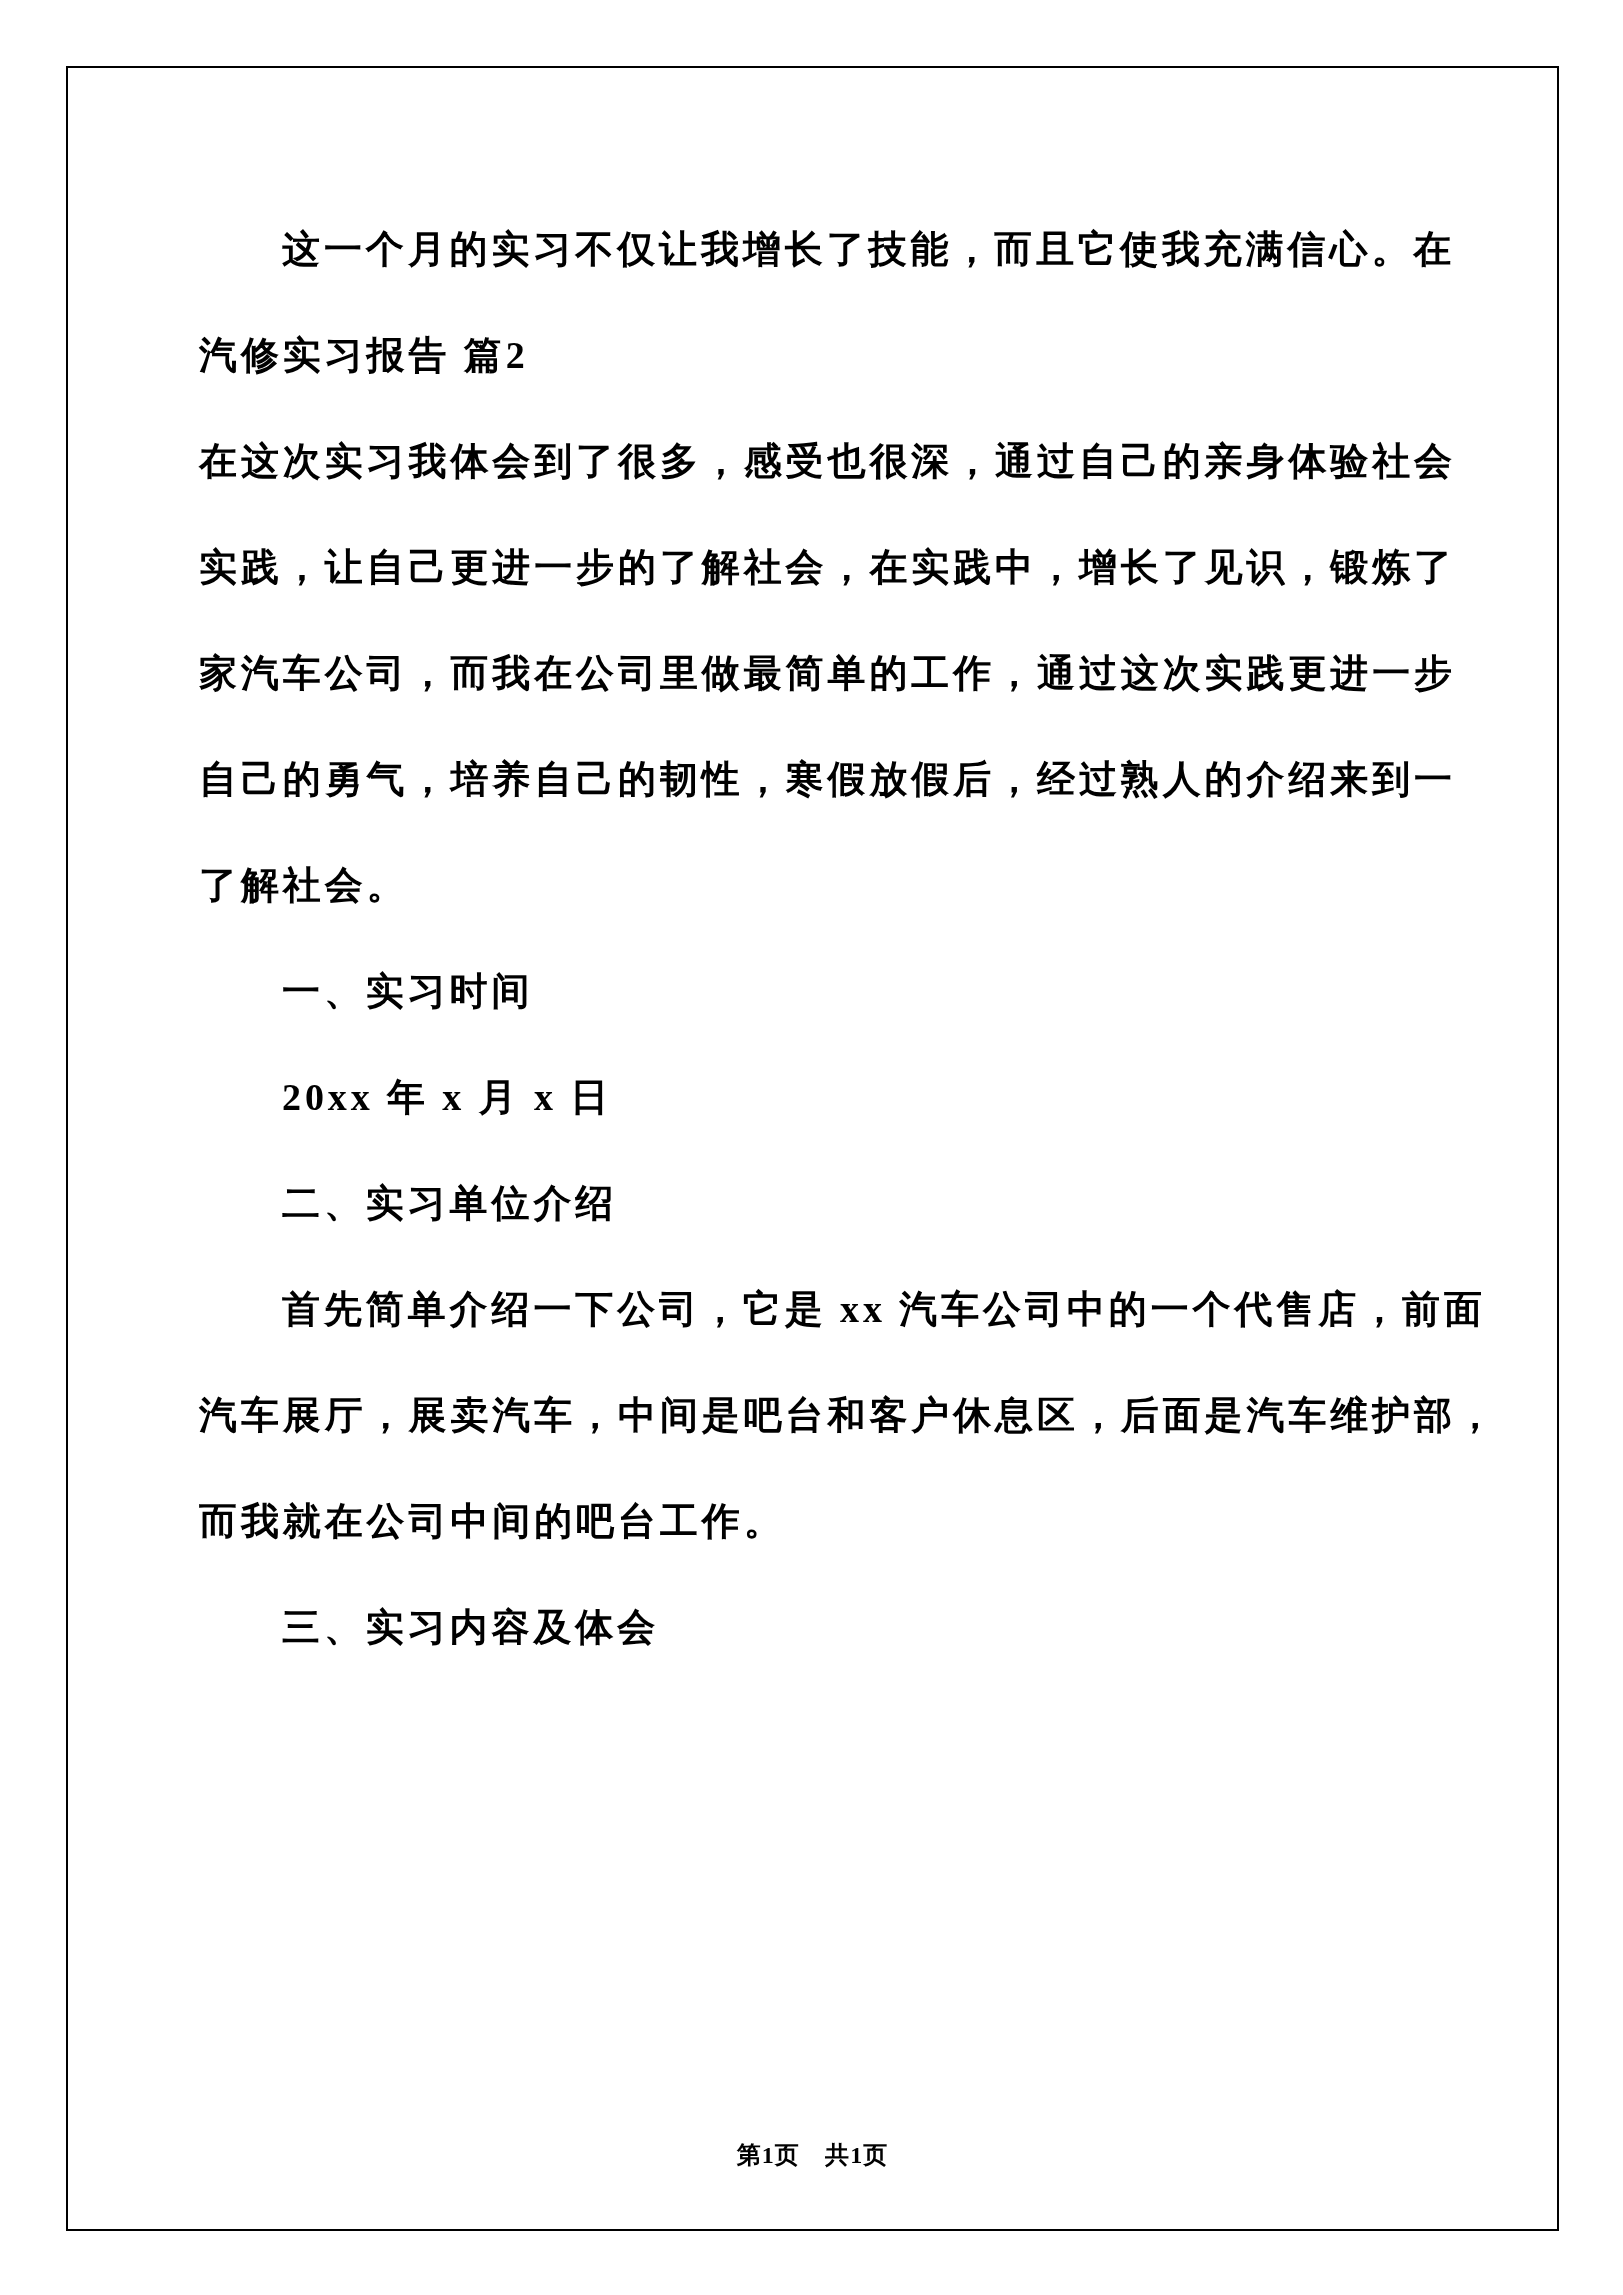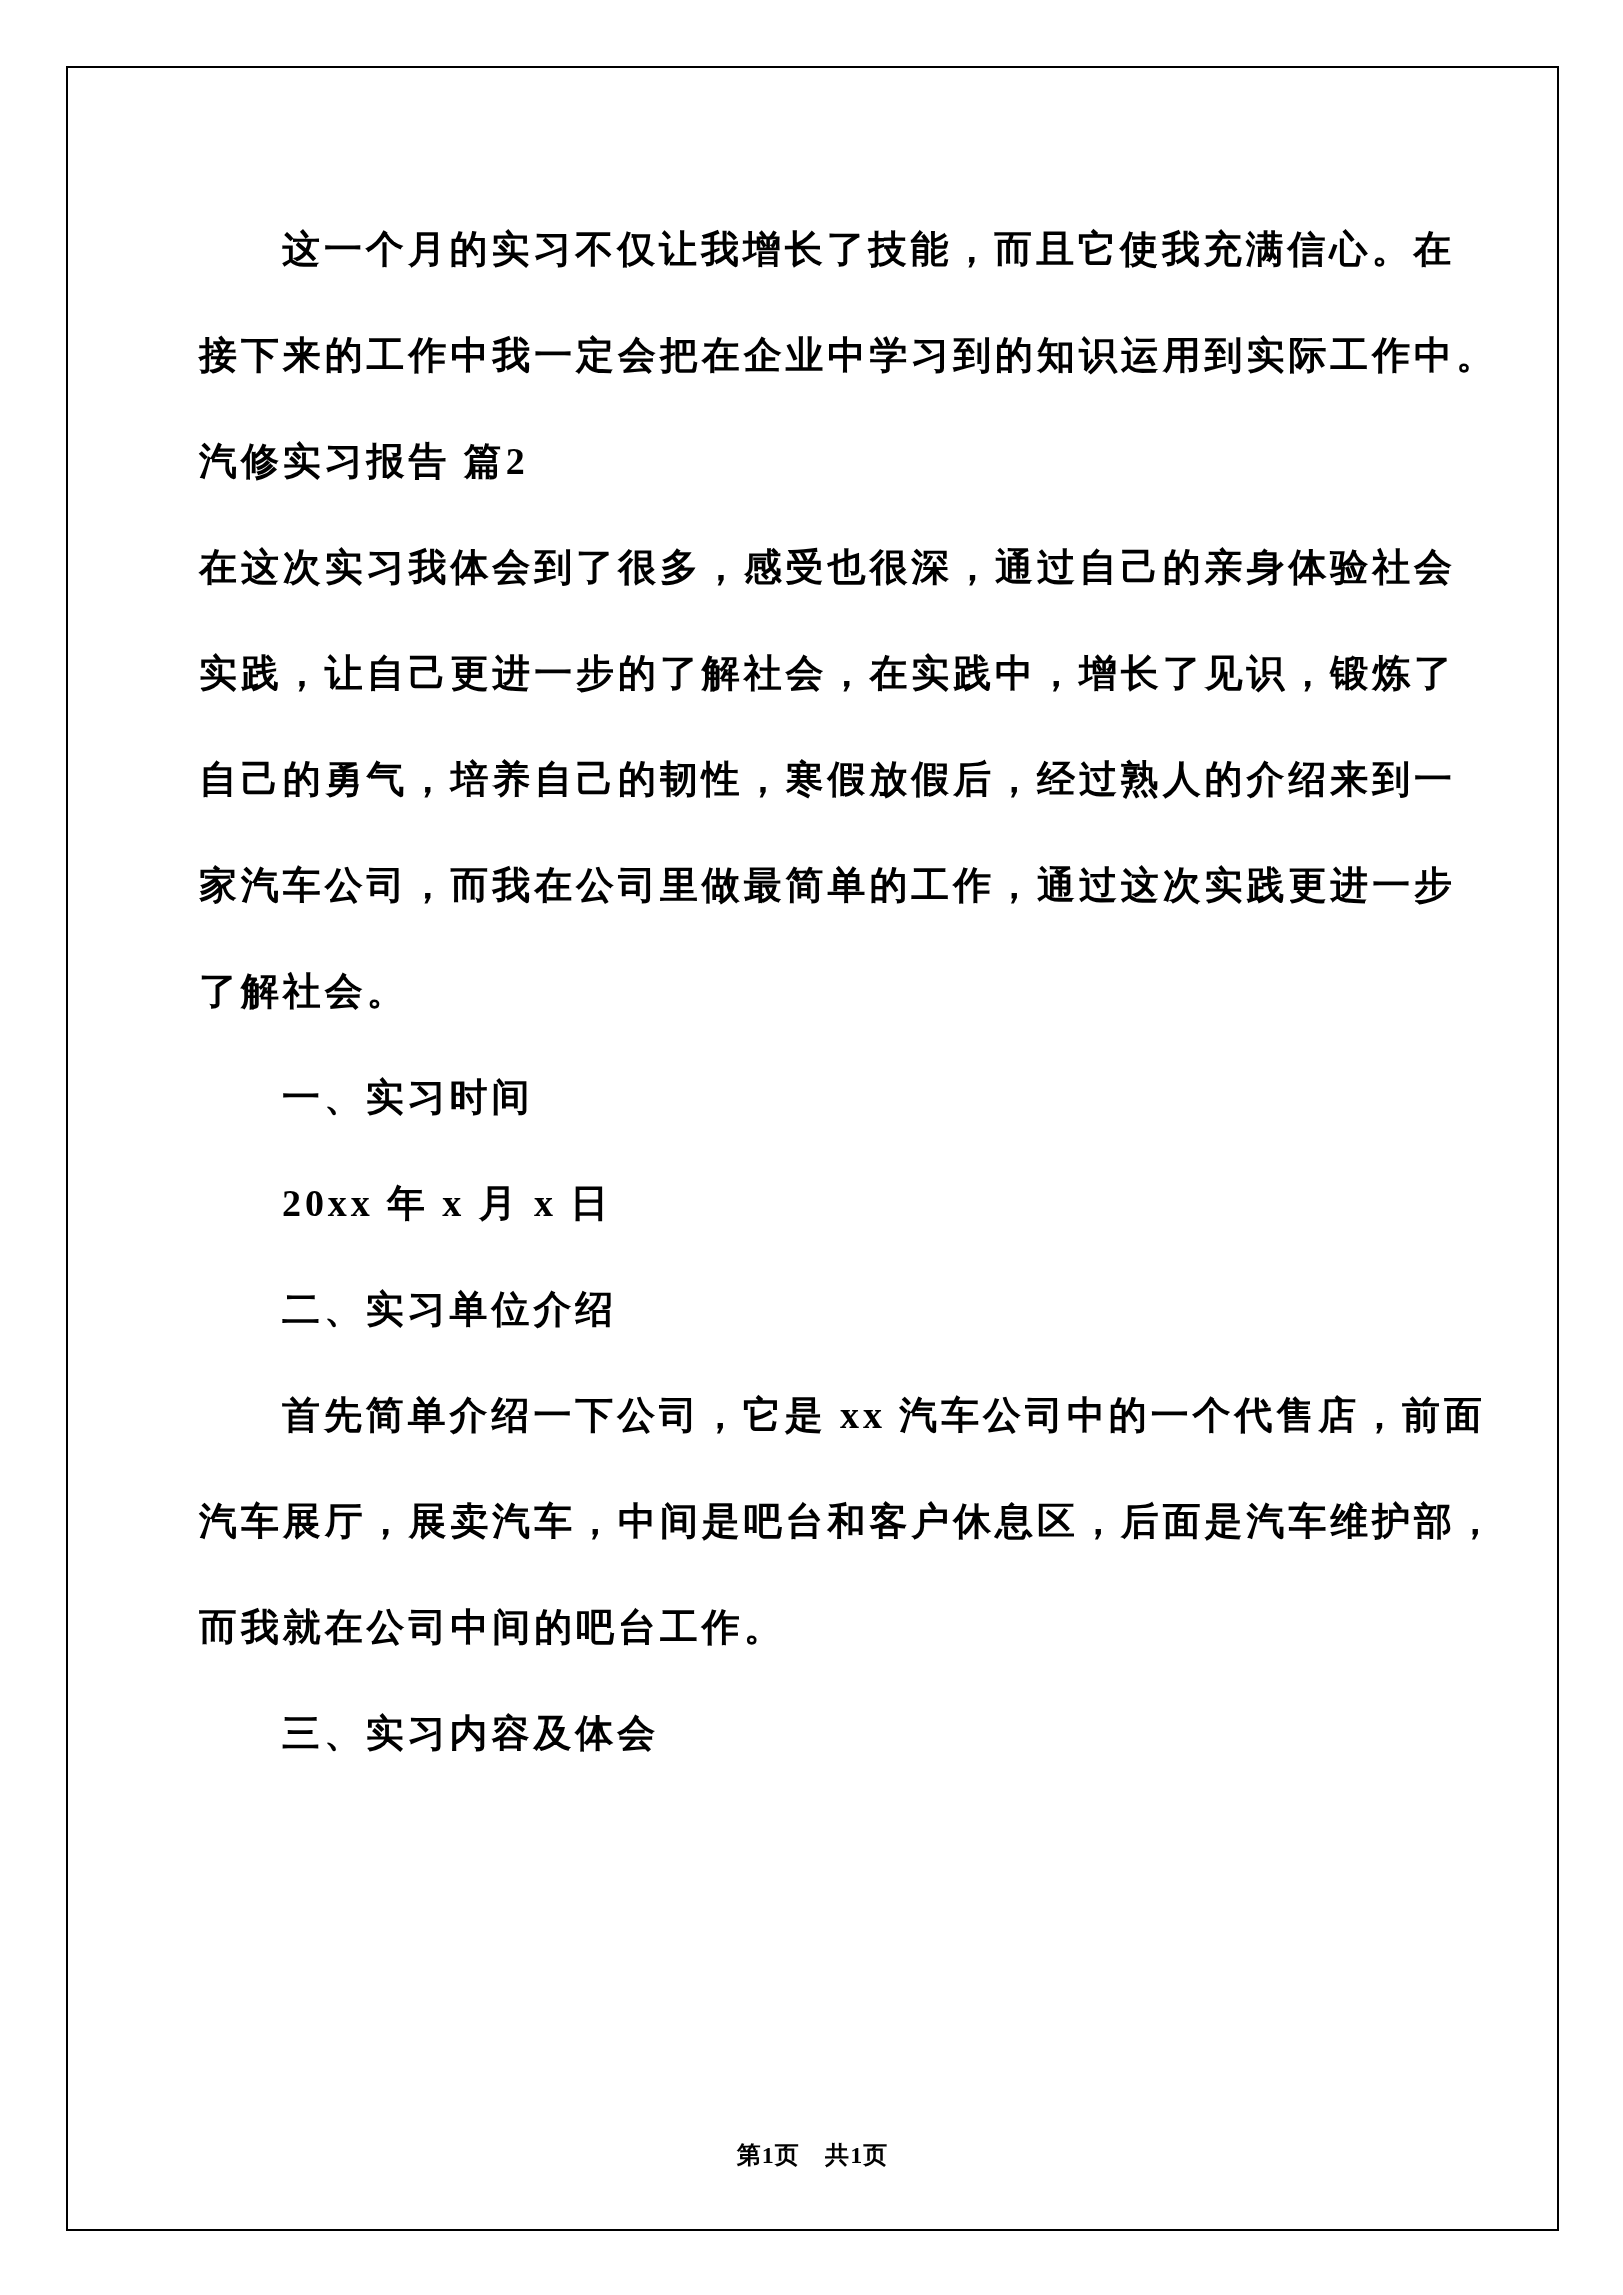--- a/index.html
+++ b/index.html
@@ -53,26 +53,25 @@
     white-space: pre;
   }
 </style>
 </head>
 <body>
 
 <div class="page">
   <div class="border-frame">
     <div class="text-block">
         <div class="line indent">这一个月的实习不仅让我增长了技能，而且它使我充满信心。在</div>
-        <div class="line">接下来的工作中我一定会把在企业中学习到的知识运用到实际工作中。</div>
         <div class="line">汽修实习报告 篇2</div>
         <div class="line">在这次实习我体会到了很多，感受也很深，通过自己的亲身体验社会</div>
         <div class="line">实践，让自己更进一步的了解社会，在实践中，增长了见识，锻炼了</div>
+        <div class="line">家汽车公司，而我在公司里做最简单的工作，通过这次实践更进一步</div>
         <div class="line">自己的勇气，培养自己的韧性，寒假放假后，经过熟人的介绍来到一</div>
-        <div class="line">家汽车公司，而我在公司里做最简单的工作，通过这次实践更进一步</div>
         <div class="line">了解社会。</div>
         <div class="line indent">一、实习时间</div>
         <div class="line indent">20xx 年 x 月 x 日</div>
         <div class="line indent">二、实习单位介绍</div>
         <div class="line indent">首先简单介绍一下公司，它是 xx 汽车公司中的一个代售店，前面</div>
         <div class="line">汽车展厅，展卖汽车，中间是吧台和客户休息区，后面是汽车维护部，</div>
         <div class="line">而我就在公司中间的吧台工作。</div>
         <div class="line indent">三、实习内容及体会</div>
       </div>
     <div class="footer">第1页　共1页</div>

